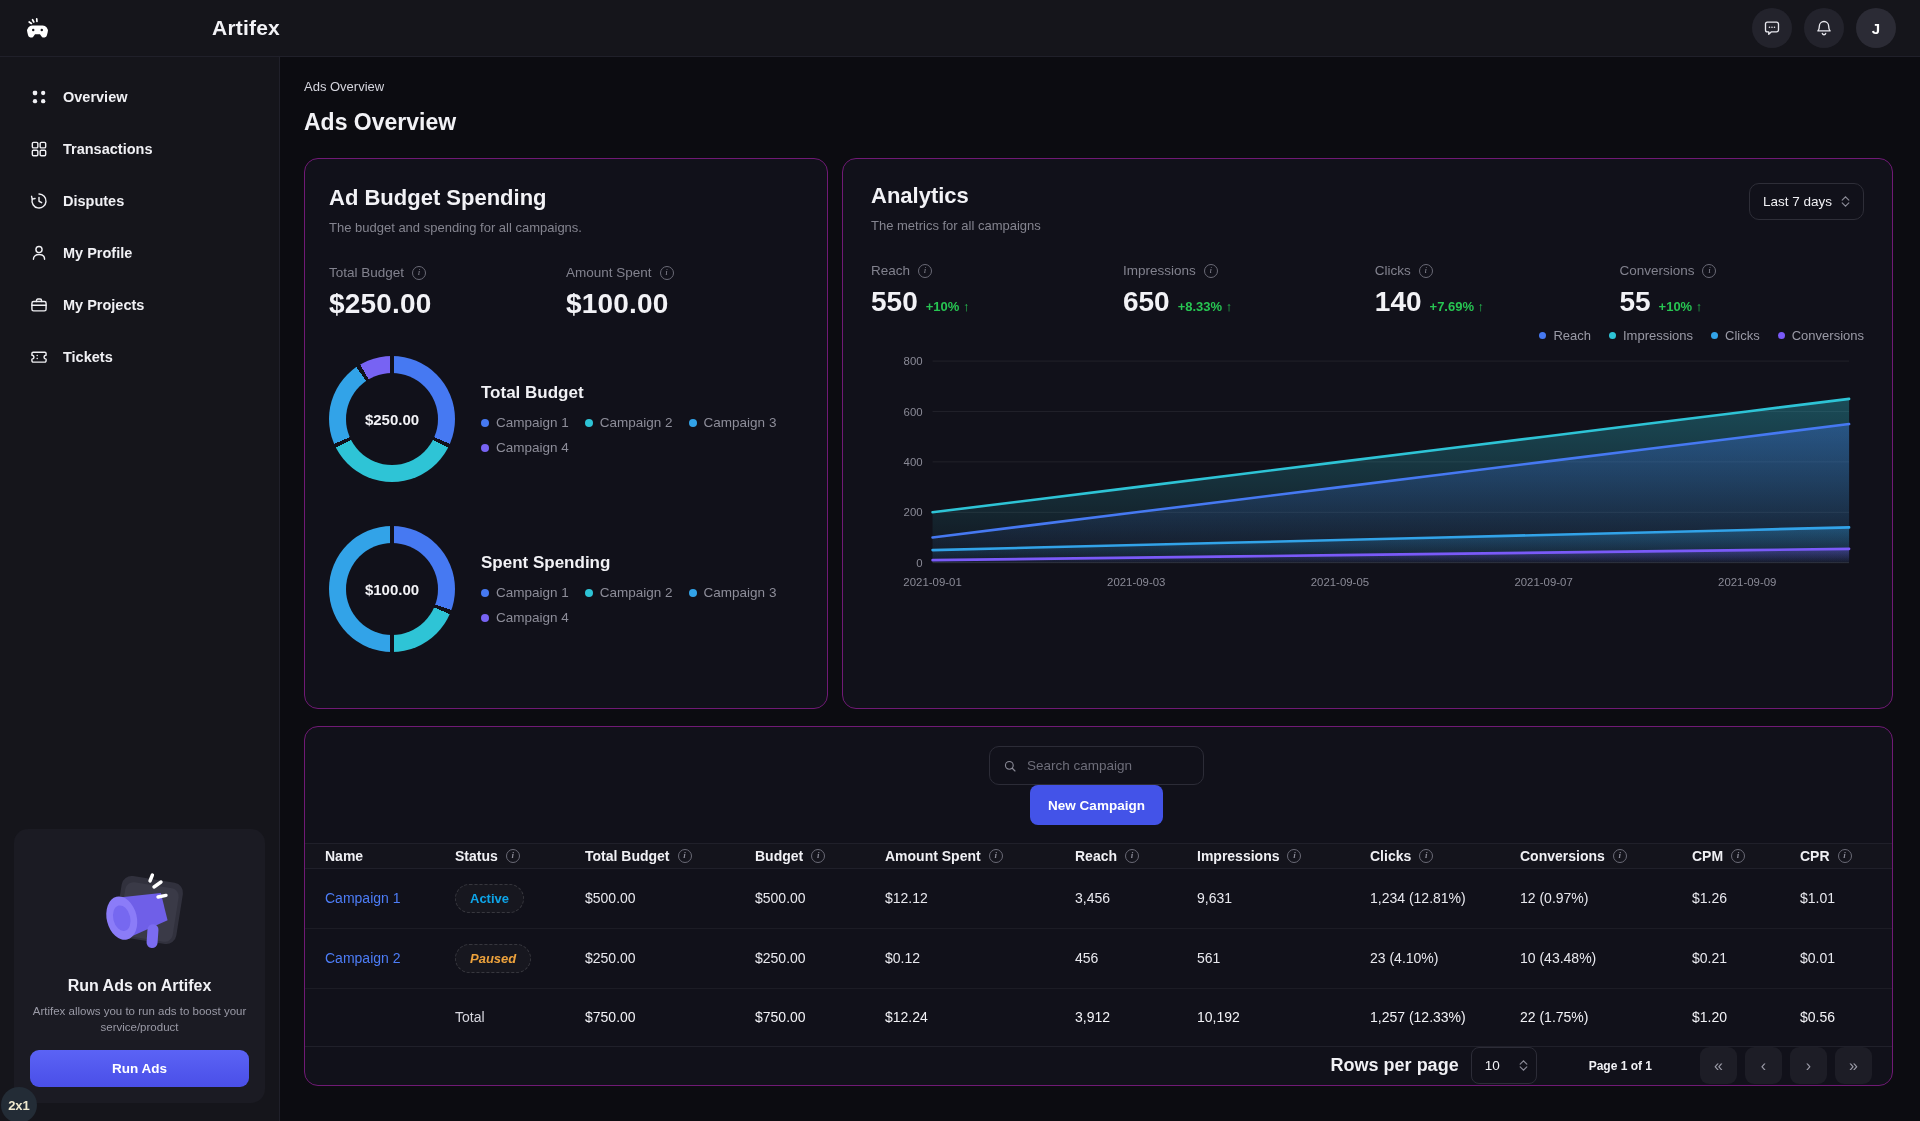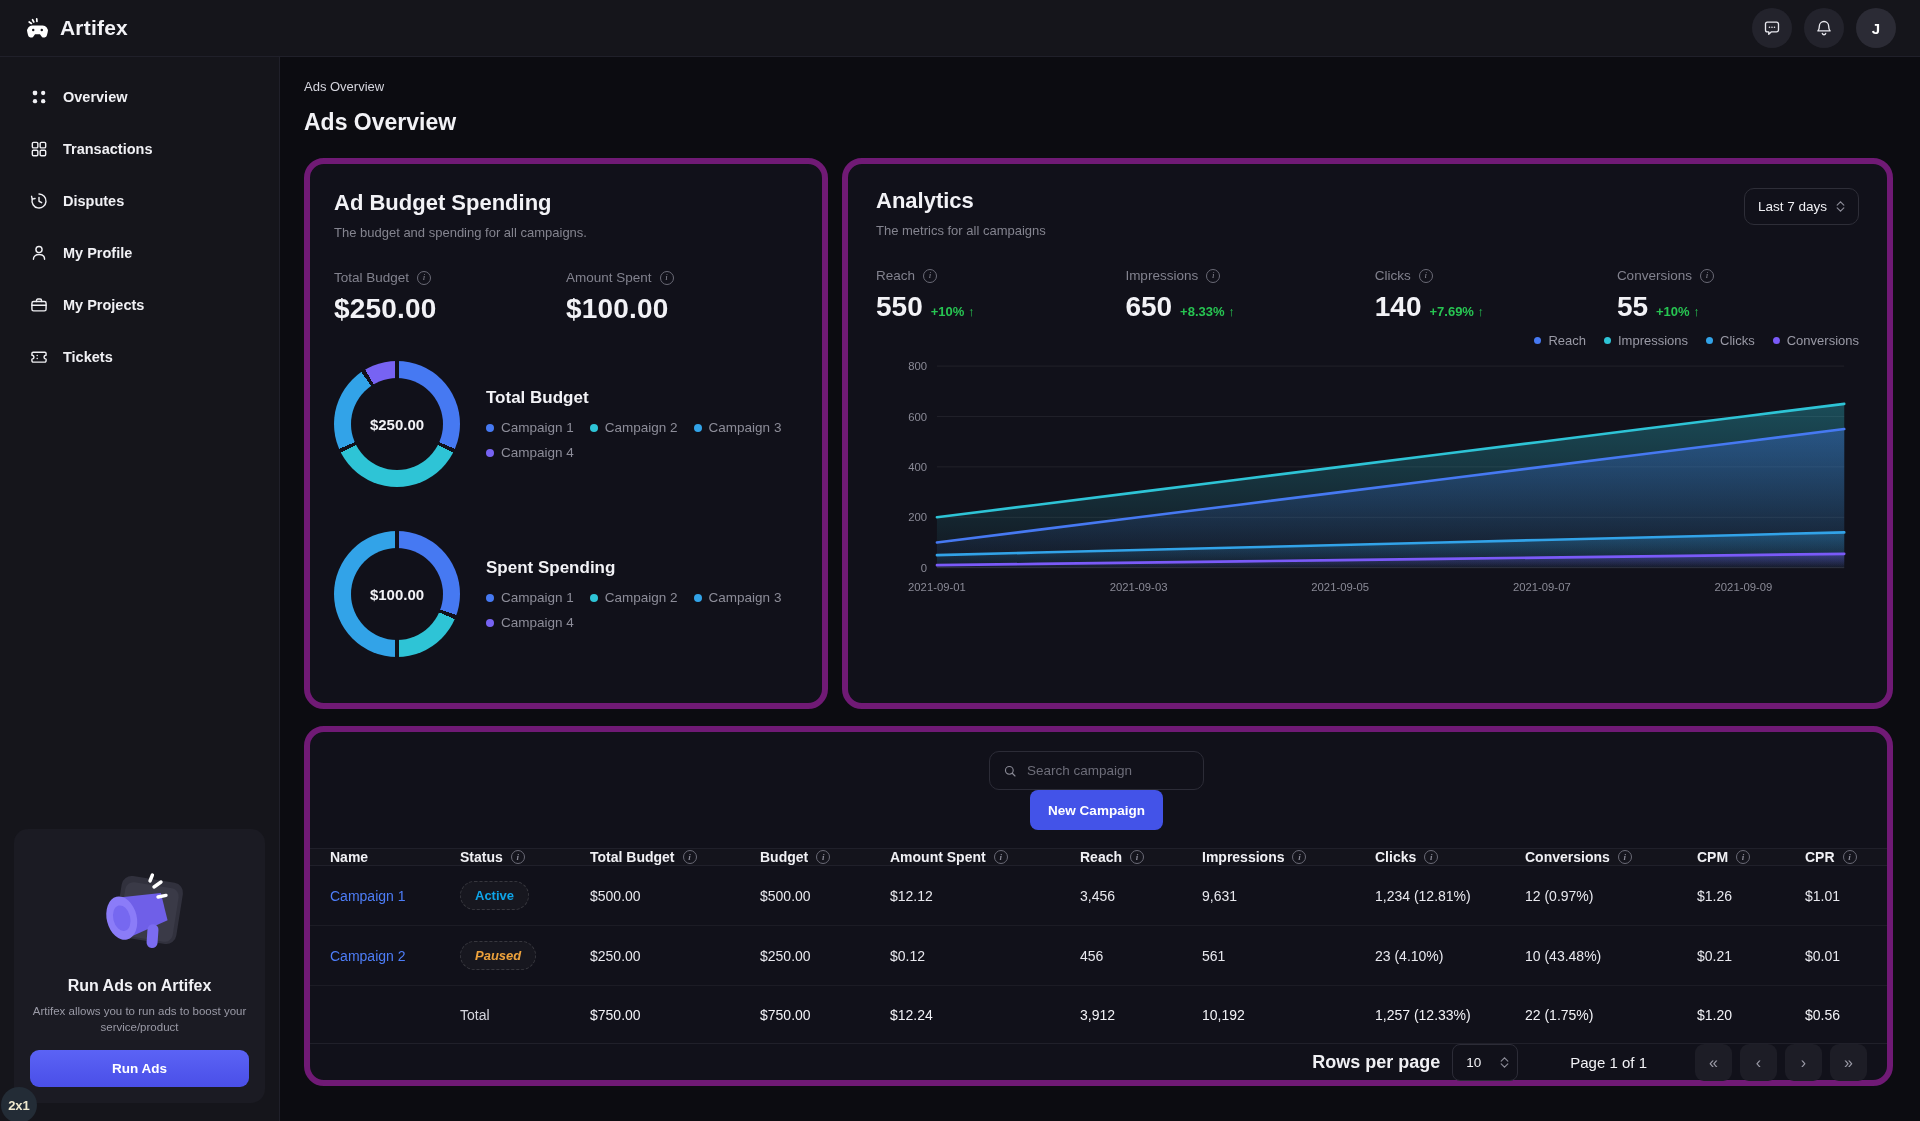--- a/index.html
+++ b/index.html
@@ -1,20 +1,20 @@
 <!DOCTYPE html>
 <html><head>
 <meta charset="utf-8">
 <style>
   * { margin:0; padding:0; box-sizing:border-box; }
   html,body { width:1920px; height:1121px; overflow:hidden; background:#0c0c11;
     font-family:"Liberation Sans", sans-serif; color:#f2f2f6; }
   .topbar { position:absolute; top:0; left:0; width:1920px; height:57px;
     background:#15151b; border-bottom:1px solid #20202a; display:flex; align-items:center; z-index:5;}
-  .logo { width:280px; display:flex; align-items:center; gap:9px; padding-left:24px; cursor:pointer;}
+  .logo { width:280px; display:flex; align-items:center; gap:9px; padding-left:24px; cursor:pointer;justify-content:space-between;}
   .logo svg { width:27px; height:27px; }
   .logo-text { font-size:21px; font-weight:700; letter-spacing:.2px; }
   .topbar-right { margin-left:auto; display:flex; align-items:center; gap:12px; padding-right:24px; }
   .icon-btn { width:40px; height:40px; border-radius:50%; background:#23232c; border:none;
     display:flex; align-items:center; justify-content:center; color:#e8e8ee; cursor:pointer; }
   .icon-btn svg { width:20px; height:20px; }
   .avatar { background:#2b2b35; font-size:15px; font-weight:700; color:#fff; }
 
   .sidebar { position:absolute; top:57px; left:0; width:280px; bottom:0; background:#15151b;
     border-right:1px solid #20202a; }
@@ -31,21 +31,21 @@
   .promo-desc { font-size:11.5px; line-height:1.45; color:#9a9aa6; margin-bottom:14px; }
   .promo-btn { width:100%; height:37px; border:none; border-radius:9px; cursor:pointer;
     background:linear-gradient(180deg,#5b63f5,#4a4fe8); color:#fff; font-size:13.5px; font-weight:700;
     font-family:inherit; }
 
   .main { position:absolute; top:57px; left:280px; right:0; bottom:0; padding:22px 27px 0 24px; }
   .breadcrumb { font-size:13px; color:#d5d5dd; cursor:pointer; }
   .page-title { font-size:23px; font-weight:800; margin-top:15px; }
 
   .cards-row { display:flex; gap:14px; margin-top:22px; }
-  .card { background:#11111a; border:6px solid #701a75; border-radius:20px; }
+  .card { background:#11111a; border:1px solid #701a75; border-radius:14px; }
   .budget-card { width:524px; height:551px; padding:26px 24px; flex:none; }
   .analytics-card { flex:1; height:551px; padding:24px 28px; }
   .card h2 { font-size:22px; font-weight:800; }
   .card-sub { font-size:13px; color:#84848f; margin-top:9px; }
 
   .stats-grid { display:grid; grid-template-columns:1fr 1fr; margin-top:30px; }
   .stat-label { display:flex; align-items:center; gap:8px; font-size:13.5px; color:#82828e; }
   .stat-value { font-size:28px; font-weight:800; margin-top:8px; letter-spacing:.2px;}
   .info-i { width:14px; height:14px; border:1px solid #6a6a76; border-radius:50%; color:#8a8a96;
     font-size:9px; line-height:1; display:inline-flex; align-items:center; justify-content:center;
@@ -99,21 +99,21 @@
     background:#17171f; border:1px dashed rgba(255,255,255,.14); font-size:13px; font-weight:700; }
   .total-row { height:58px; border-bottom:1px solid #20202a; font-size:14px; }
   .total-label { color:#d6d6de; }
 
   .pagination { margin-top:auto; display:flex; align-items:center; justify-content:flex-end; gap:0;
     padding:0 20px 0 0; height:70px; }
   .rpp-label { font-size:18px; font-weight:700; color:#f0f0f4; }
   .rpp-select { margin-left:12px; display:flex; align-items:center; justify-content:space-between;
     width:66px; height:37px; border:1px solid #2c2c37; border-radius:8px; padding:0 8px 0 13px;
     font-size:13.5px; cursor:pointer; }
-  .page-label { margin-left:52px; font-size:15px; font-weight:400; }
+  .page-label { margin-left:52px; font-size:12px; font-weight:700; }
   .pager-buttons { margin-left:48px; display:flex; gap:8px; }
   .pager-btn { width:37px; height:37px; border:none; border-radius:9px; background:#1d1d26; color:#9a9aa6;
     font-size:16px; cursor:pointer; display:flex; align-items:center; justify-content:center; font-family:inherit;}
 
   .corner-badge { position:absolute; left:1px; top:1087px; width:36px; height:36px; border-radius:50%;
     background:#232c36; color:#efe9cf; font-size:13px; font-weight:700; display:flex; align-items:center;
     justify-content:center; z-index:9; }
 </style>
 </head>
 <body>

